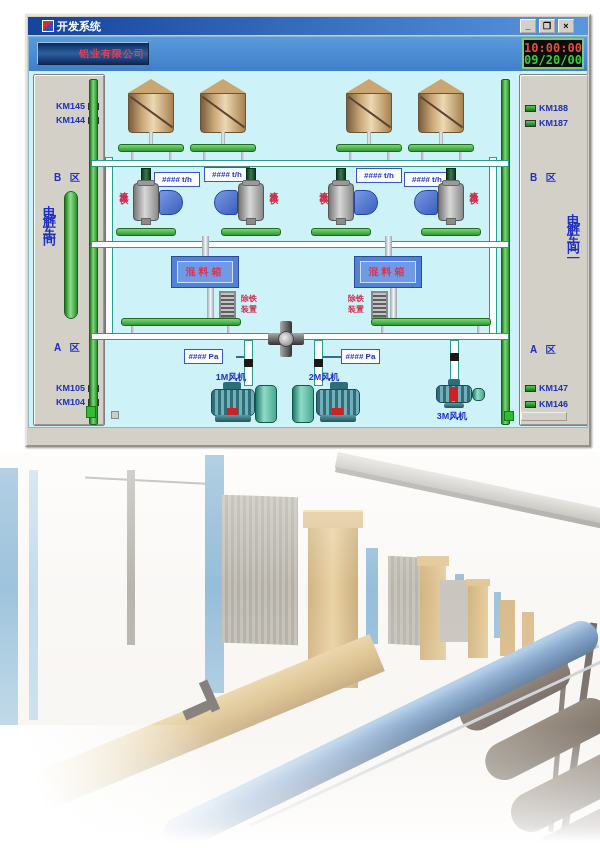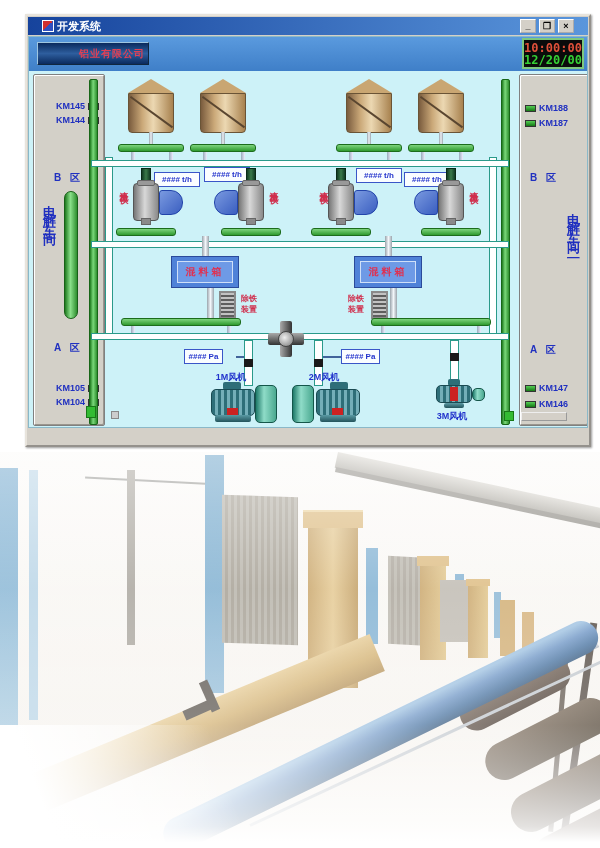--- a/index.html
+++ b/index.html
@@ -210,21 +210,21 @@
       <div class="wbtn">❐</div>
       <div class="wbtn">×</div>
     </div>
 
     <div class="client">
 
       <div class="hstrip"></div>
       <div class="companybtn">铝业有限公司</div>
       <div class="clock">
         <span class="t">10:00:00</span>
-        <span class="d">12/20/00</span>
+        <span class="d">09/20/00</span>
       </div>
 
       <div class="panel panel-left">
         <div class="tag r" style="top:26px">
           <span>KM145</span>
           <span class="led"></span>
           </div>
         <div class="tag r" style="top:40px">
           <span>KM144</span>
           <span class="led"></span>

